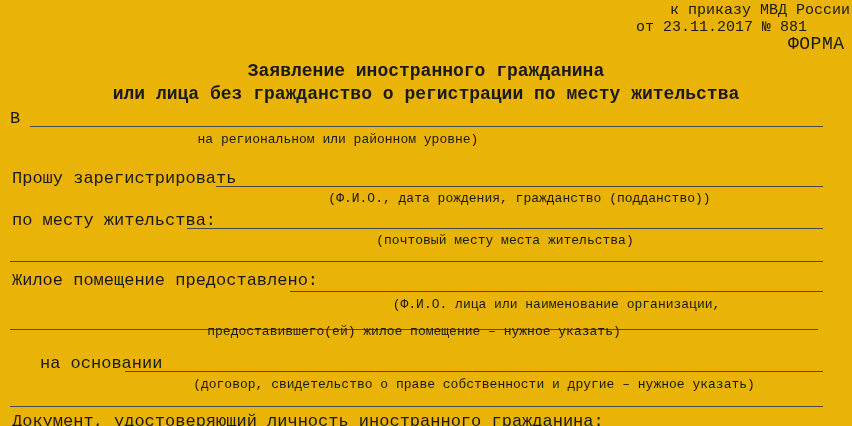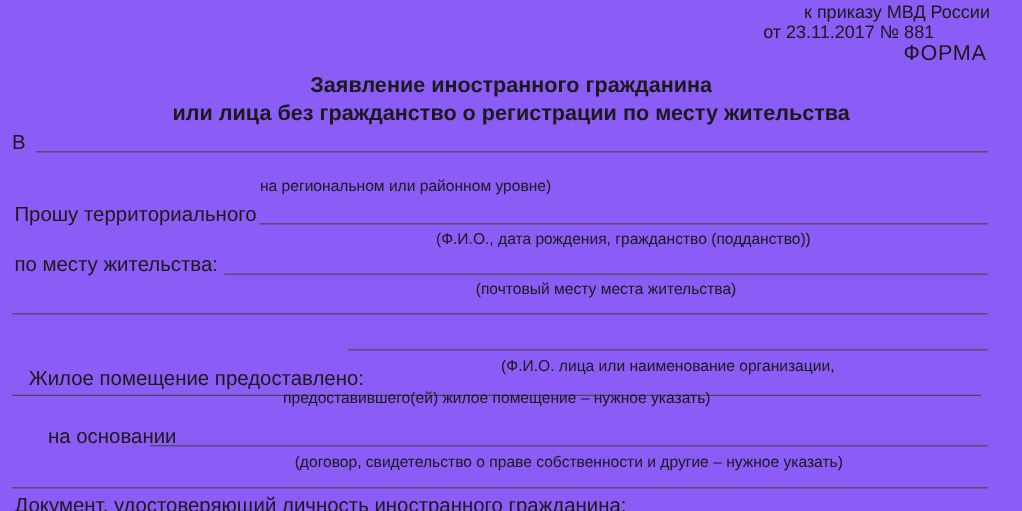--- a/index.html
+++ b/index.html
@@ -1,22 +1,22 @@
 <!DOCTYPE html>
 <html><head>
 <meta charset="utf-8">
 <style>
   html, body { margin: 0; padding: 0; background: #ffffff; }
   .page {
     position: relative;
     width: 852px;
     height: 426px;
-    background: #8b5cf6;
+    background: #eab308;
     overflow: hidden;
-    font-family: Liberation Sans, sans-serif;
+    font-family: Liberation Mono, monospace;
     color: #1a1a1a;
   }
   .abs { position: absolute; white-space: nowrap; }
   .small { font-size: 15px; line-height: 17px; }
   .forma { font-size: 18px; letter-spacing: 0.5px; }
   .title {
     font-size: 18px;
     font-weight: bold;
     text-align: center;
     width: 852px;
@@ -35,40 +35,40 @@
     border-bottom: 1.5px solid #4a4a4a;
   }
 </style>
 </head>
 <body>
 
 <div class="page">
 
   <div class="abs small" style="left:670px; top:2px;">к приказу МВД России</div>
   <div class="abs small" style="left:636px; top:19px;">от 23.11.2017 № 881</div>
-  <div class="abs forma" style="left:753px; top:34px;">ФОРМА</div>
+  <div class="abs forma" style="left:788px; top:34px;">ФОРМА</div>
 
   <div class="abs title" style="left:0; top:61px;">Заявление иностранного гражданина</div>
   <div class="abs title" style="left:0; top:84px;">или лица без гражданство о регистрации по месту жительства</div>
 
   <div class="abs label" style="left:10px; top:109px;">В</div>
   <div class="uline" style="left:30px; top:126px; width:793px;"></div>
-  <div class="abs hint" style="left:0; top:147px; width:676px;">на региональном или районном уровне)</div>
+  <div class="abs hint" style="left:0; top:132px; width:676px;">на региональном или районном уровне)</div>
 
-  <div class="abs label" style="left:12px; top:169px;">Прошу территориального</div>
+  <div class="abs label" style="left:12px; top:169px;">Прошу зарегистрировать</div>
   <div class="uline" style="left:216px; top:186px; width:607px;"></div>
   <div class="abs hint" style="left:216px; top:191px; width:607px;">(Ф.И.О., дата рождения, гражданство (подданство))</div>
 
   <div class="abs label" style="left:12px; top:211px;">по месту жительства:</div>
   <div class="uline" style="left:187px; top:228px; width:636px;"></div>
   <div class="abs hint" style="left:187px; top:233px; width:636px;">(почтовый месту места жительства)</div>
 
   <div class="uline" style="left:10px; top:261px; width:813px;"></div>
 
-  <div class="abs label" style="left:24px; top:271px;margin-top:35px;">Жилое помещение предоставлено:</div>
+  <div class="abs label" style="left:12px; top:271px;">Жилое помещение предоставлено:</div>
   <div class="uline" style="left:290px; top:291px; width:533px;"></div>
   <div class="abs hint" style="left:290px; top:297px; width:533px;">(Ф.И.О. лица или наименование организации,</div>
 
   <div class="uline" style="left:10px; top:329px; width:808px;"></div>
   <div class="abs hint" style="left:10px; top:324px; width:808px;">предоставившего(ей) жилое помещение – нужное указать)</div>
 
   <div class="abs label" style="left:12px; top:354px;margin-left:28px;">на основании</div>
   <div class="uline" style="left:125px; top:371px; width:698px;"></div>
   <div class="abs hint" style="left:125px; top:377px; width:698px;">(договор, свидетельство о праве собственности и другие – нужное указать)</div>
 

